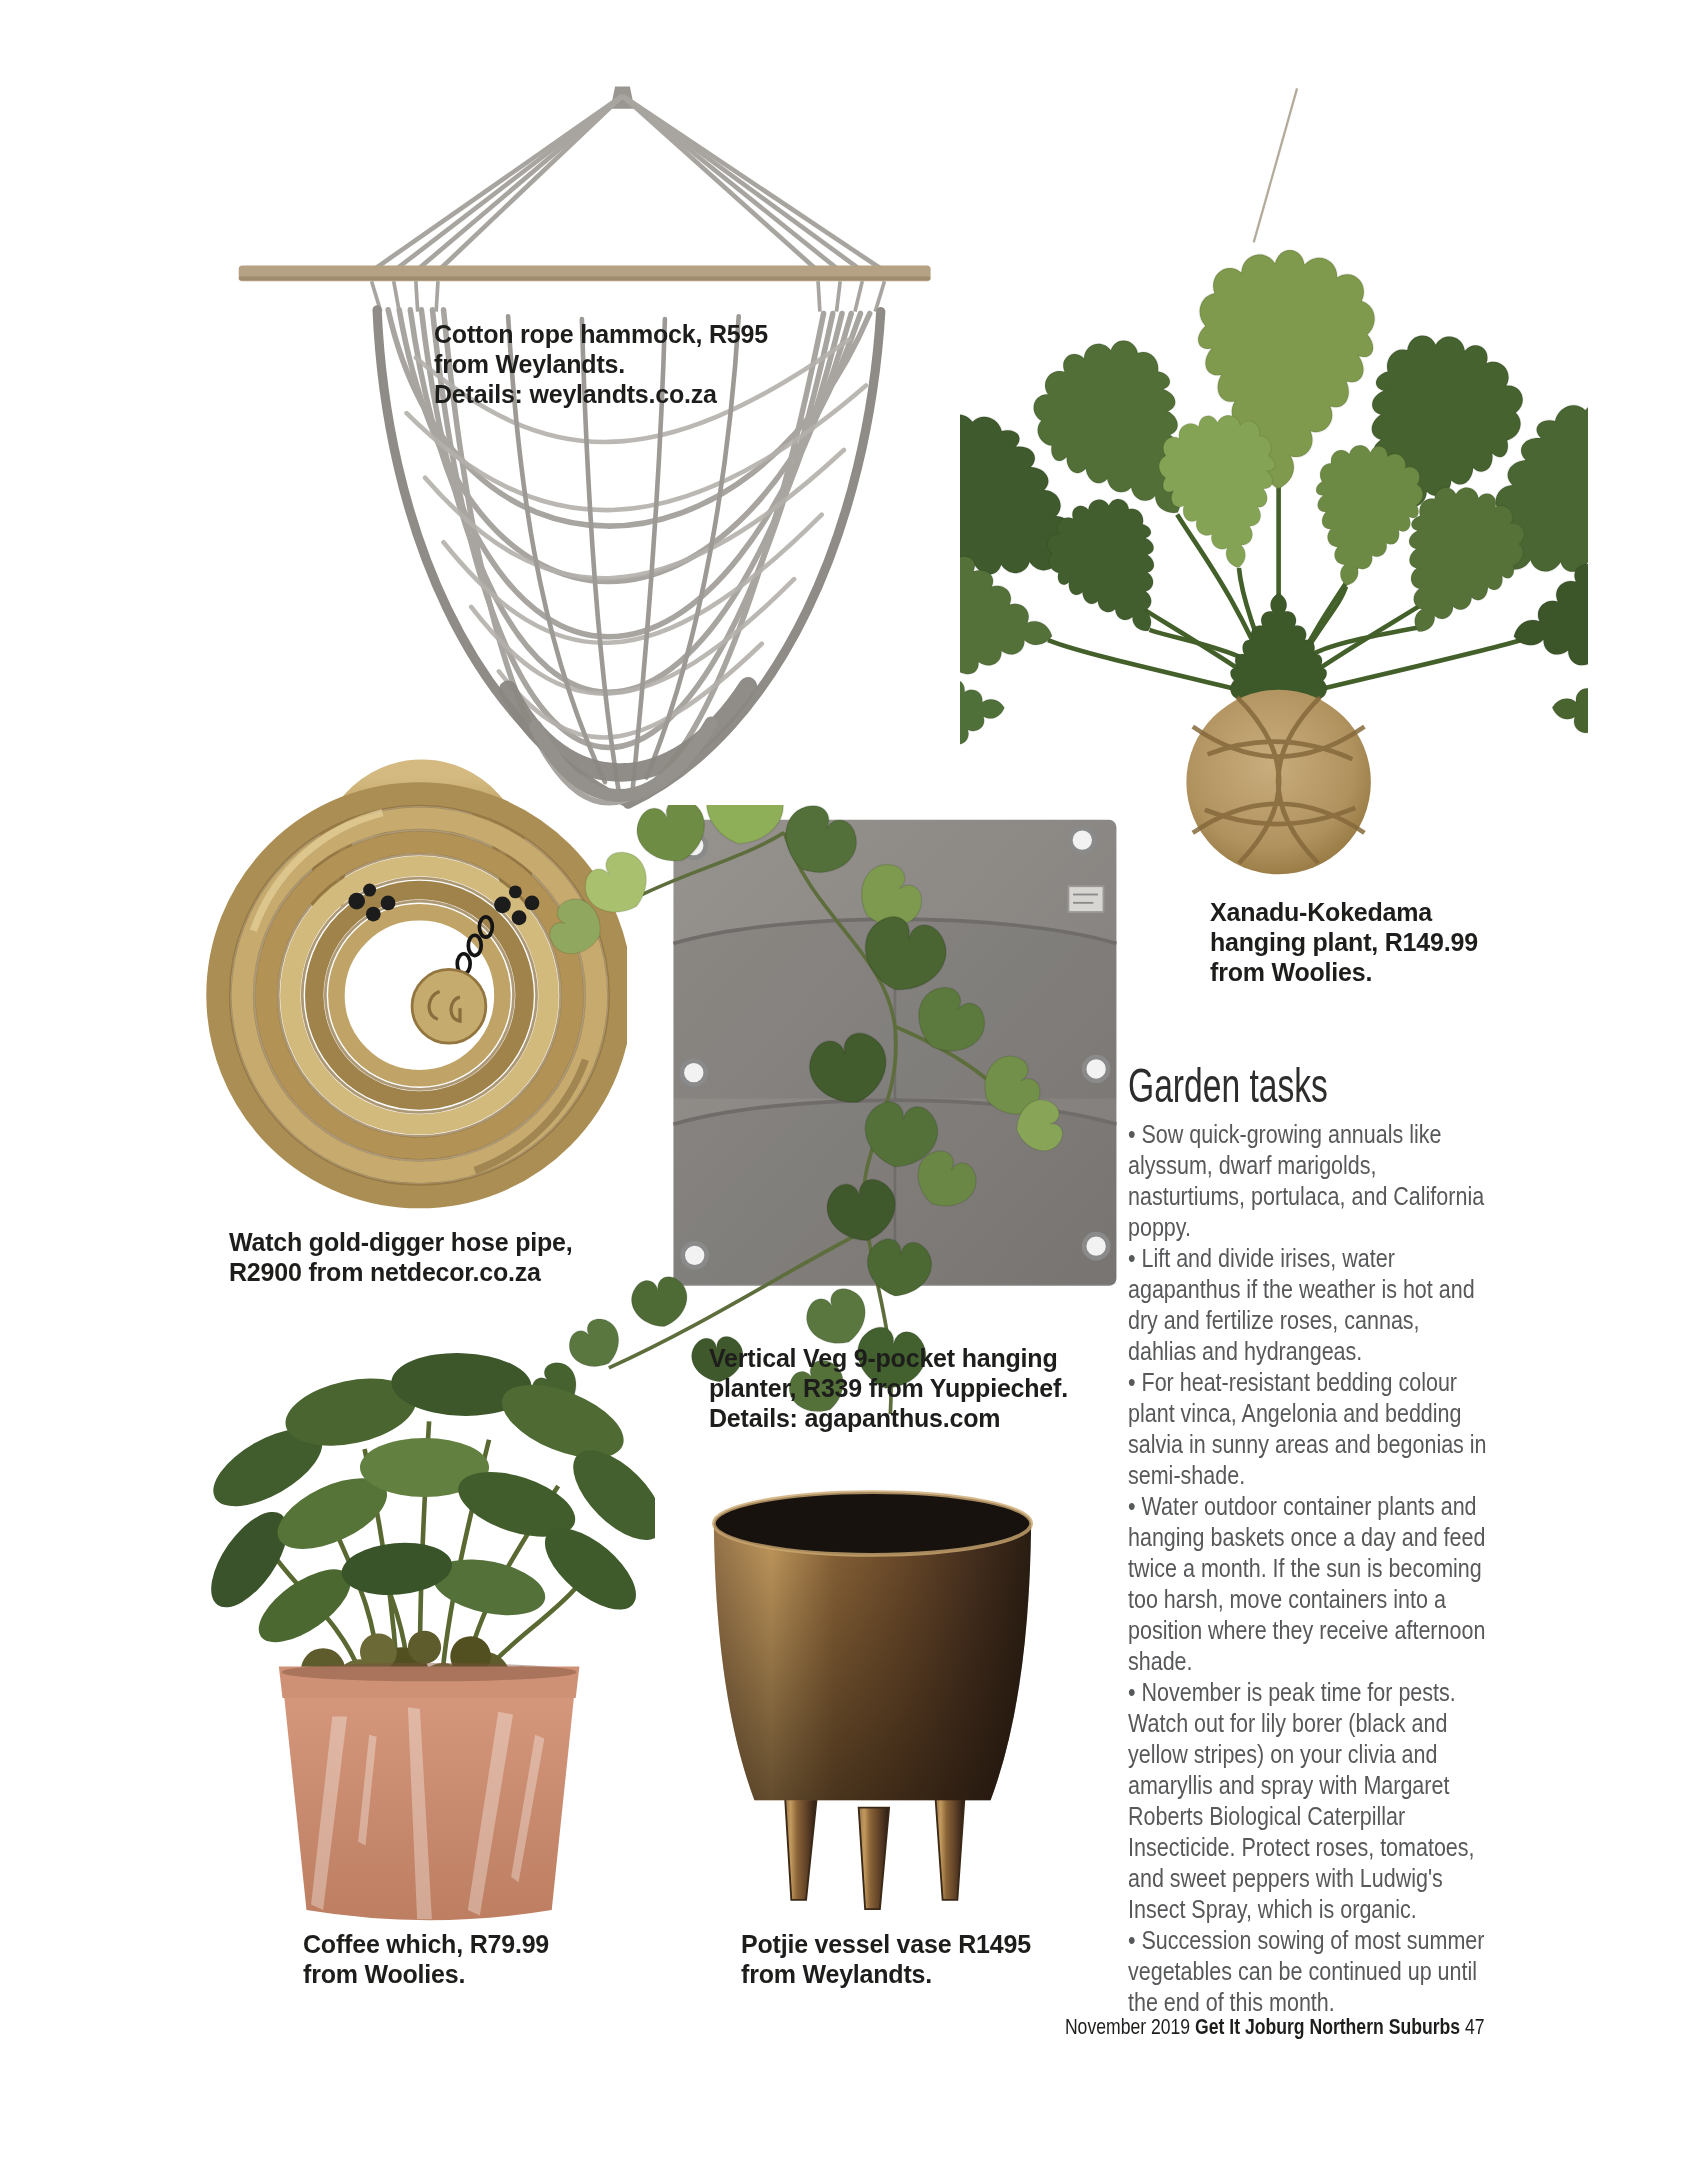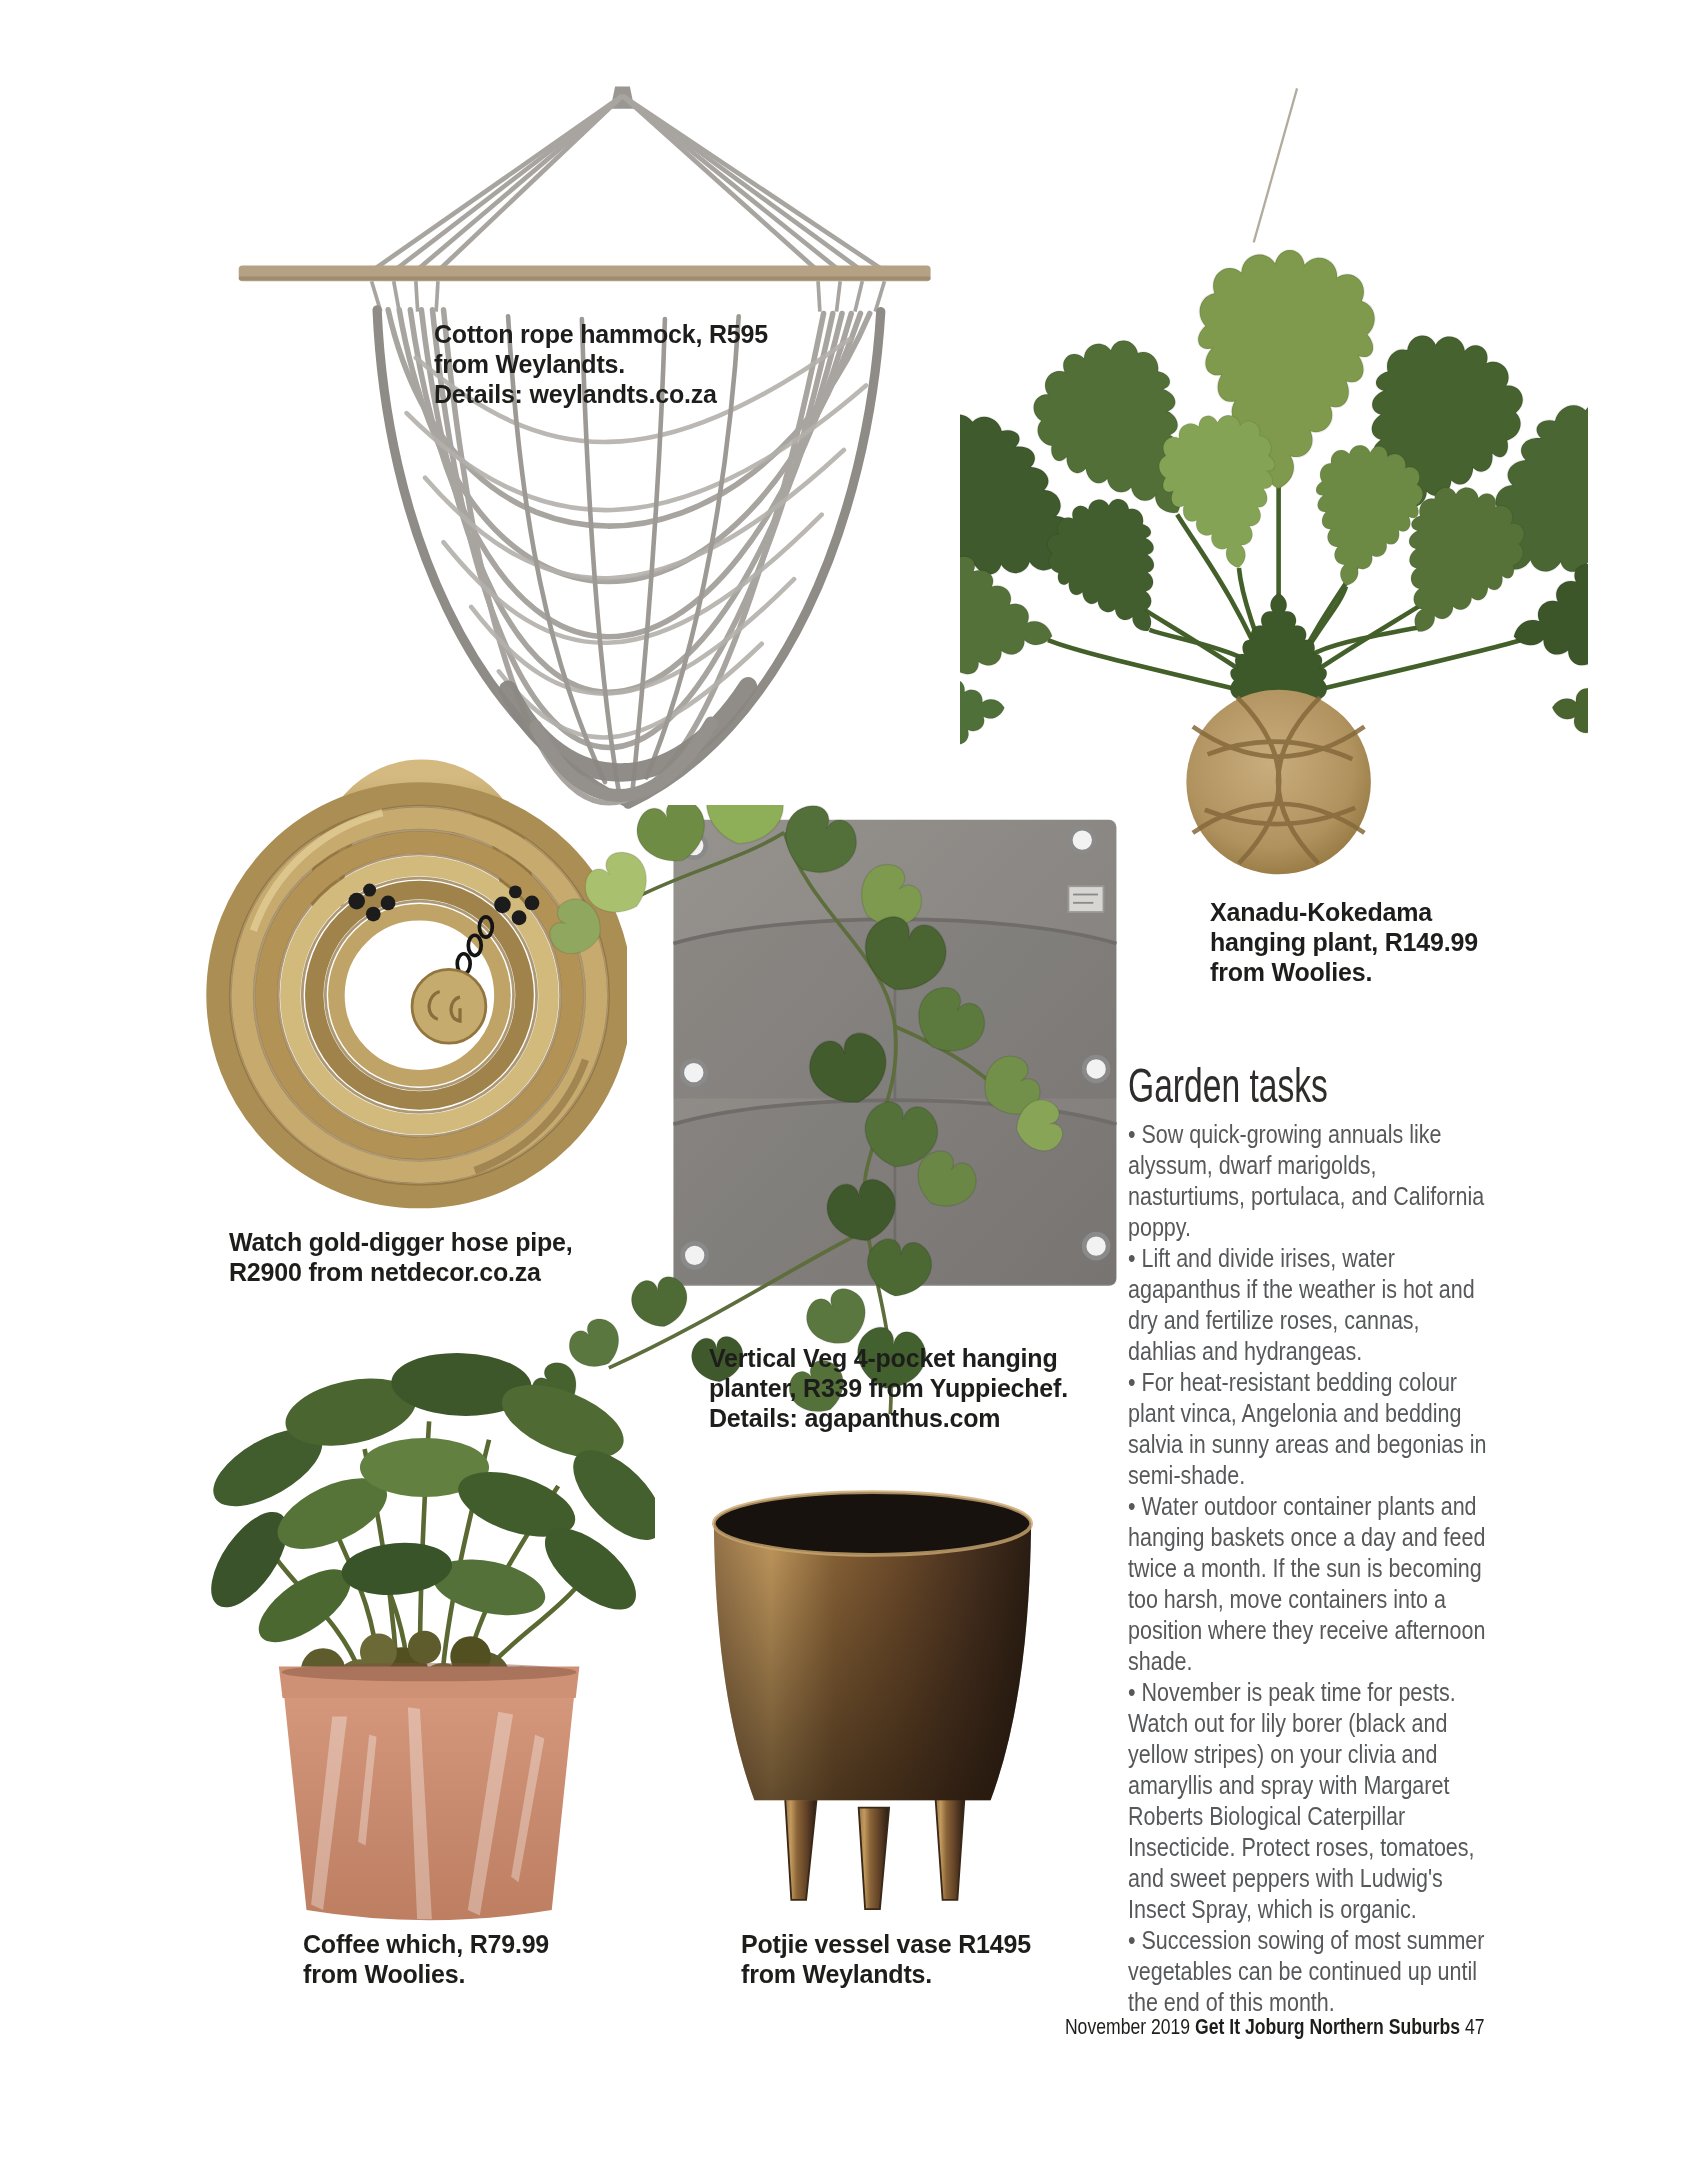--- a/index.html
+++ b/index.html
@@ -345,21 +345,21 @@
   <div>hanging plant, R149.99</div>
   <div>from Woolies.</div>
 </div>
 
 <div class="caption" style="left:229px;top:1227px;">
   <div>Watch gold-digger hose pipe,</div>
   <div>R2900 from netdecor.co.za</div>
 </div>
 
 <div class="caption" style="left:709px;top:1343px;">
-  <div>Vertical Veg 4-pocket hanging</div>
+  <div>Vertical Veg 9-pocket hanging</div>
   <div>planter, R339 from Yuppiechef.</div>
   <div class="it">Details: agapanthus.com</div>
 </div>
 
 <div class="caption" style="left:303px;top:1929px;">
   <div>Coffee which, R79.99</div>
   <div>from Woolies.</div>
 </div>
 
 <div class="caption" style="left:741px;top:1929px;">

